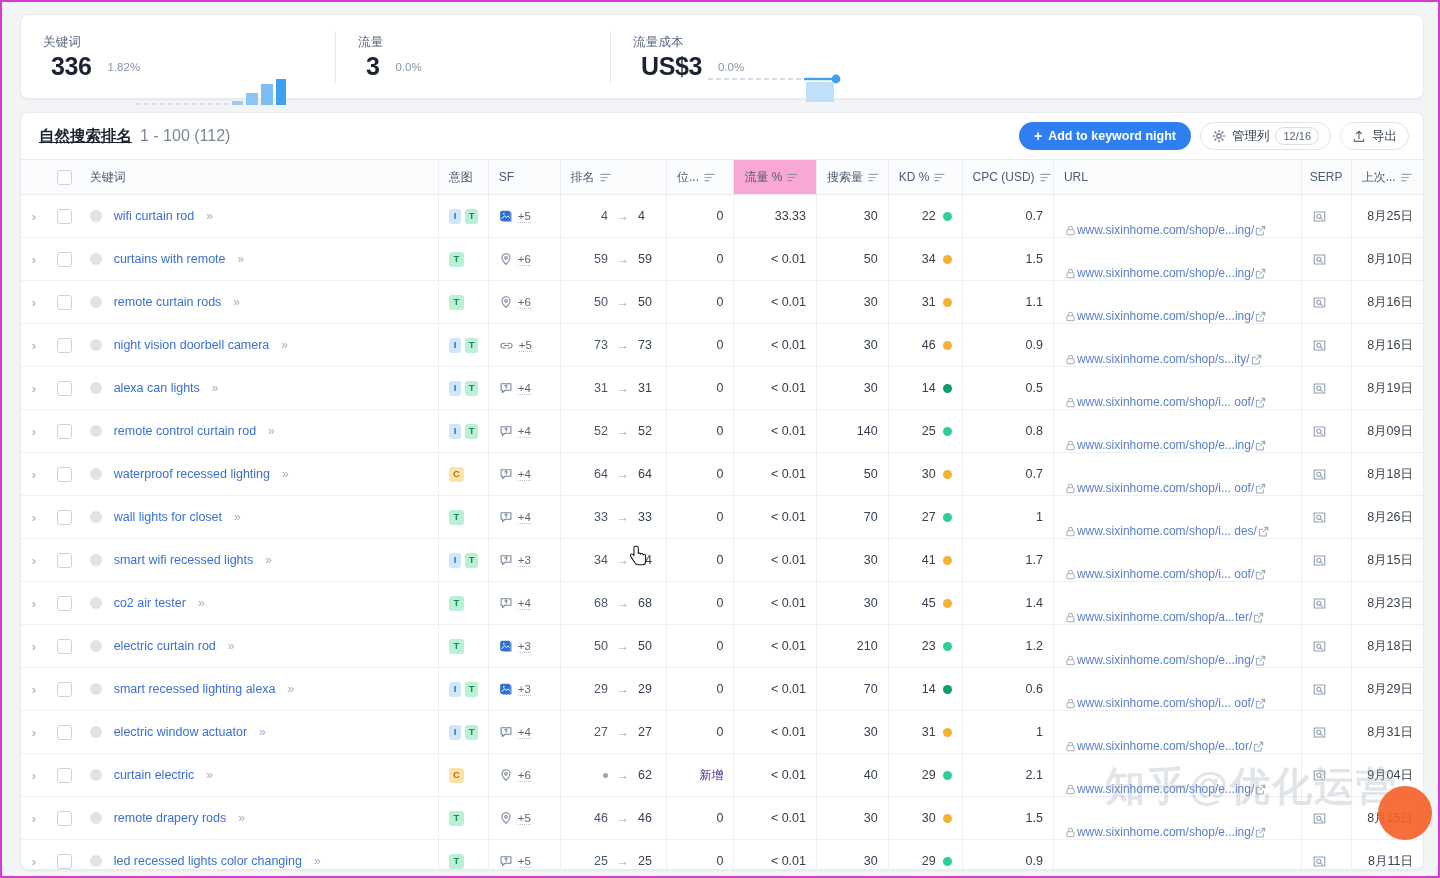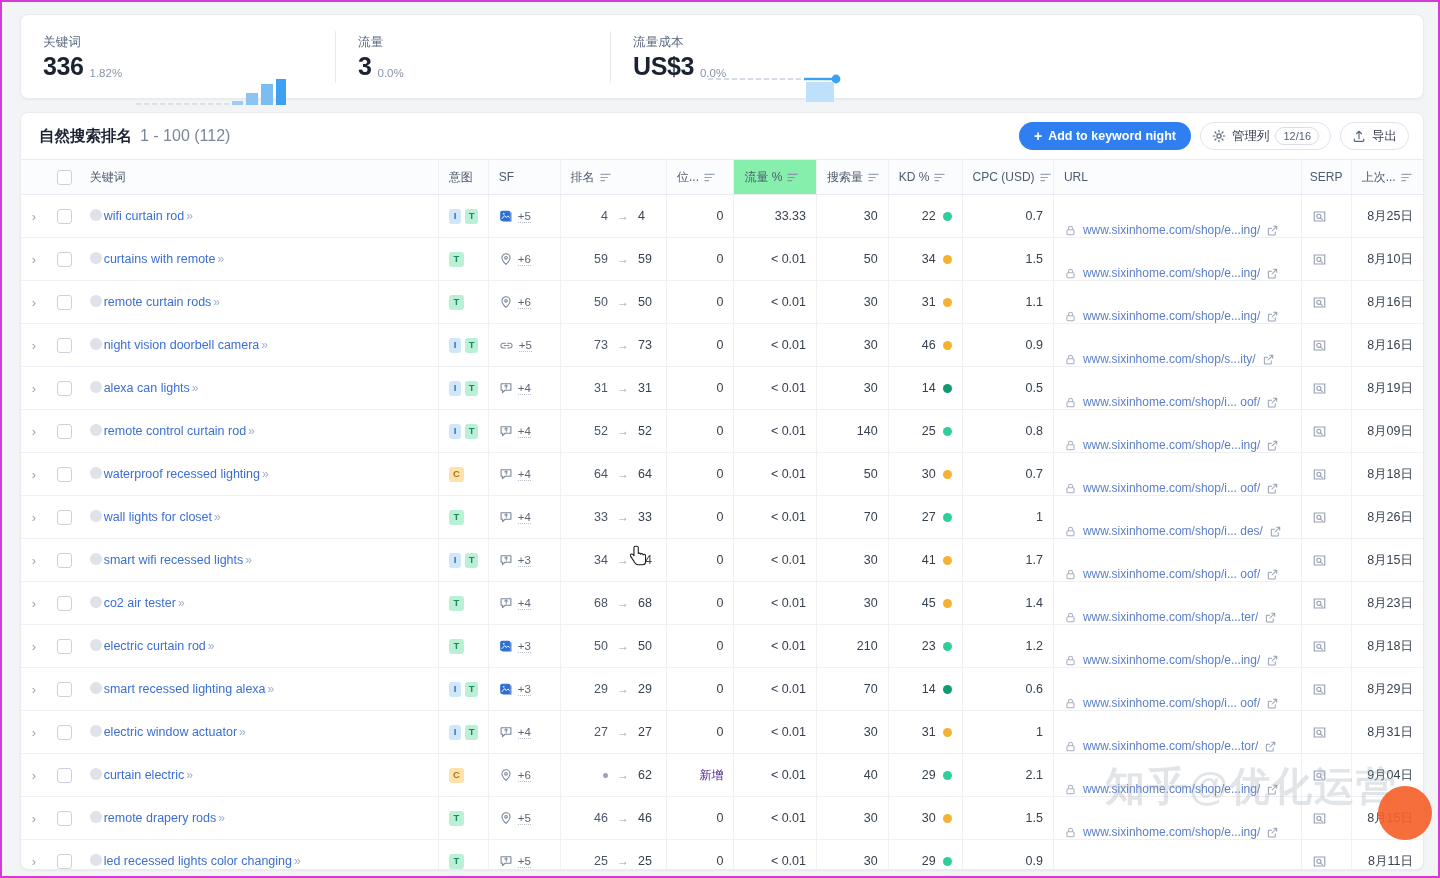--- a/index.html
+++ b/index.html
@@ -22,37 +22,37 @@
     background:#fff;border-radius:8px;border:1px solid #e9ebf0;
     box-shadow:0 1px 2px rgba(20,30,60,.05);
     display:flex;align-items:center;box-sizing:border-box;
   }
   .kpi{display:flex;flex-direction:column;justify-content:center;height:62px;padding:0 22px;position:relative;}
   .kpi.k1{width:270px;}
   .kpi.k2{width:230px;}
   .kpi.k3{width:240px;}
   .kpi-sep{width:1px;height:52px;background:#e8eaef;}
   .kpi-title{font-size:12.5px;color:#596780;margin-bottom:3px;letter-spacing:.2px;}
-  .kpi-row{display:flex;align-items:flex-end;gap:6px;}
+  .kpi-row{display:flex;align-items:center;gap:16px;margin-left:8px;}
   .kpi-value{font-size:25px;font-weight:700;color:#1b2332;letter-spacing:-.4px;line-height:1;}
   .kpi-delta{font-size:11.5px;color:#8a95a8;}
   .spark{position:absolute;}
   .spark-kw{left:115px;top:50px;width:150px;height:32px;}
   .spark-tr{left:370px;top:44px;width:140px;height:36px;}
 
   
   .table-card{
     position:absolute;left:18px;top:110px;width:1404px;
     height:758px;
     background:#fff;border-radius:8px;border:1px solid #e9ebf0;
     box-shadow:0 1px 2px rgba(20,30,60,.05);
     box-sizing:border-box;overflow:hidden;
   }
   .card-head{height:46px;display:flex;align-items:center;padding:0 14px 0 18px;position:relative;}
-  .card-title{font-size:15.5px;font-weight:700;color:#1b2332;}
+  .card-title{font-size:15.5px;font-weight:700;color:#1b2332;text-decoration:underline;}
   .card-count{font-size:16px;color:#7b8799;margin-left:8px;font-weight:400;}
   .head-actions{margin-left:auto;display:flex;align-items:center;gap:9px;}
   .btn-primary{
     background:#2f7ff0;color:#fff;border:none;border-radius:16px;
     height:28px;padding:0 15px;font-size:12.5px;font-weight:700;
     display:flex;align-items:center;gap:6px;cursor:pointer;
     font-family:inherit;
   }
   .btn-plus{font-size:14px;font-weight:700;line-height:1;}
   .btn-ghost{
@@ -66,21 +66,21 @@
   }
 
   
   table{border-collapse:collapse;width:100%;table-layout:fixed;}
   thead th{
     height:34px;background:#fbfcfd;border-top:1px solid #e9ebf0;border-bottom:1px solid #e9ebf0;
     border-right:1px solid #eef0f4;
     font-size:12px;font-weight:400;color:#4e5a70;padding:0 10px;
     white-space:nowrap;vertical-align:middle;
   }
-  thead th.hl{background:#86efac;}
+  thead th.hl{background:#f9a8d4;}
   thead th.nb{border-right:none;}
   .th-in{display:flex;align-items:center;gap:5px;}
   .th-in.r{justify-content:flex-start;}
   .th-in.c{justify-content:center;}
   tbody td{
     height:41.8px;border-bottom:1px solid #eef0f4;padding:0 10px;
     font-size:12.5px;color:#37414f;vertical-align:middle;white-space:nowrap;
     overflow:hidden;
   }
   td.r{text-align:right;}
@@ -99,41 +99,41 @@
   .c-vol{width:66px;}
   .c-kd{width:68px;}
   .c-cpc{width:84px;}
   .c-url{width:228px;}
   .c-serp{width:46px;}
   .c-last{width:66px;}
 
   
   .chev{color:#9aa4b5;font-size:13px;cursor:pointer;display:inline-block;}
   .cbx{width:13px;height:13px;border:1px solid #ccd2dd;border-radius:3px;background:#fff;display:inline-block;vertical-align:middle;cursor:pointer;}
-  .kw-cell{display:flex;align-items:flex-start;gap:2px;}
+  .kw-cell{display:flex;align-items:center;gap:12px;}
   .kw-dot{width:12px;height:12px;border-radius:50%;background:#dfe2e8;flex:0 0 auto;}
   .kw-link{color:#3b6fd4;text-decoration:none;font-size:12.5px;cursor:pointer;}
   .kw-arrows{color:#9fb0cc;font-size:12px;cursor:pointer;}
   .badges{display:flex;gap:4px;align-items:center;}
   .bdg{width:15px;height:15px;border-radius:3px;font-size:9.5px;font-weight:700;
        display:flex;align-items:center;justify-content:center;line-height:1;}
   .bdg.I{background:#cfe6fb;color:#2a6fb8;}
   .bdg.T{background:#b9f0d6;color:#1c8a5c;}
   .bdg.C{background:#fde2ab;color:#a9741a;}
   .sf-cell{display:flex;align-items:center;gap:5px;justify-content:flex-start;}
   .sf-num{font-size:11.5px;color:#5b6678;border-bottom:1px dotted #b9c0cc;cursor:default;}
   .rank-cell{display:flex;align-items:center;justify-content:flex-end;gap:9px;}
   .rank-a{color:#4b5667;min-width:18px;text-align:right;}
   .rank-arrow{color:#9aa4b5;font-size:12px;}
   .rank-b{color:#37414f;min-width:18px;text-align:left;}
   .dot-sm{display:inline-block;width:5px;height:5px;border-radius:50%;background:#9aa4b5;vertical-align:middle;}
   .new-badge{color:#4c1d95;font-size:12px;}
   .kd-cell{display:flex;align-items:center;justify-content:flex-end;gap:7px;}
   .kd-dot{width:9px;height:9px;border-radius:50%;}
-  .url-cell{display:flex;align-items:center;gap:6px;overflow:hidden;margin-top:28px;}
+  .url-cell{display:flex;align-items:center;overflow:hidden;margin-top:28px;}
   .url-txt{color:#5b7fc7;font-size:12px;white-space:nowrap;overflow:hidden;text-overflow:ellipsis;cursor:pointer;}
   svg{display:block;}
   .icn{color:#9aa4b5;flex:0 0 auto;cursor:pointer;}
 
   
   .cursor{position:absolute;left:628px;top:543px;width:18px;height:24px;pointer-events:none;z-index:40;}
 
   
   .wm{
     position:absolute;left:0;top:0;width:100%;height:100%;

